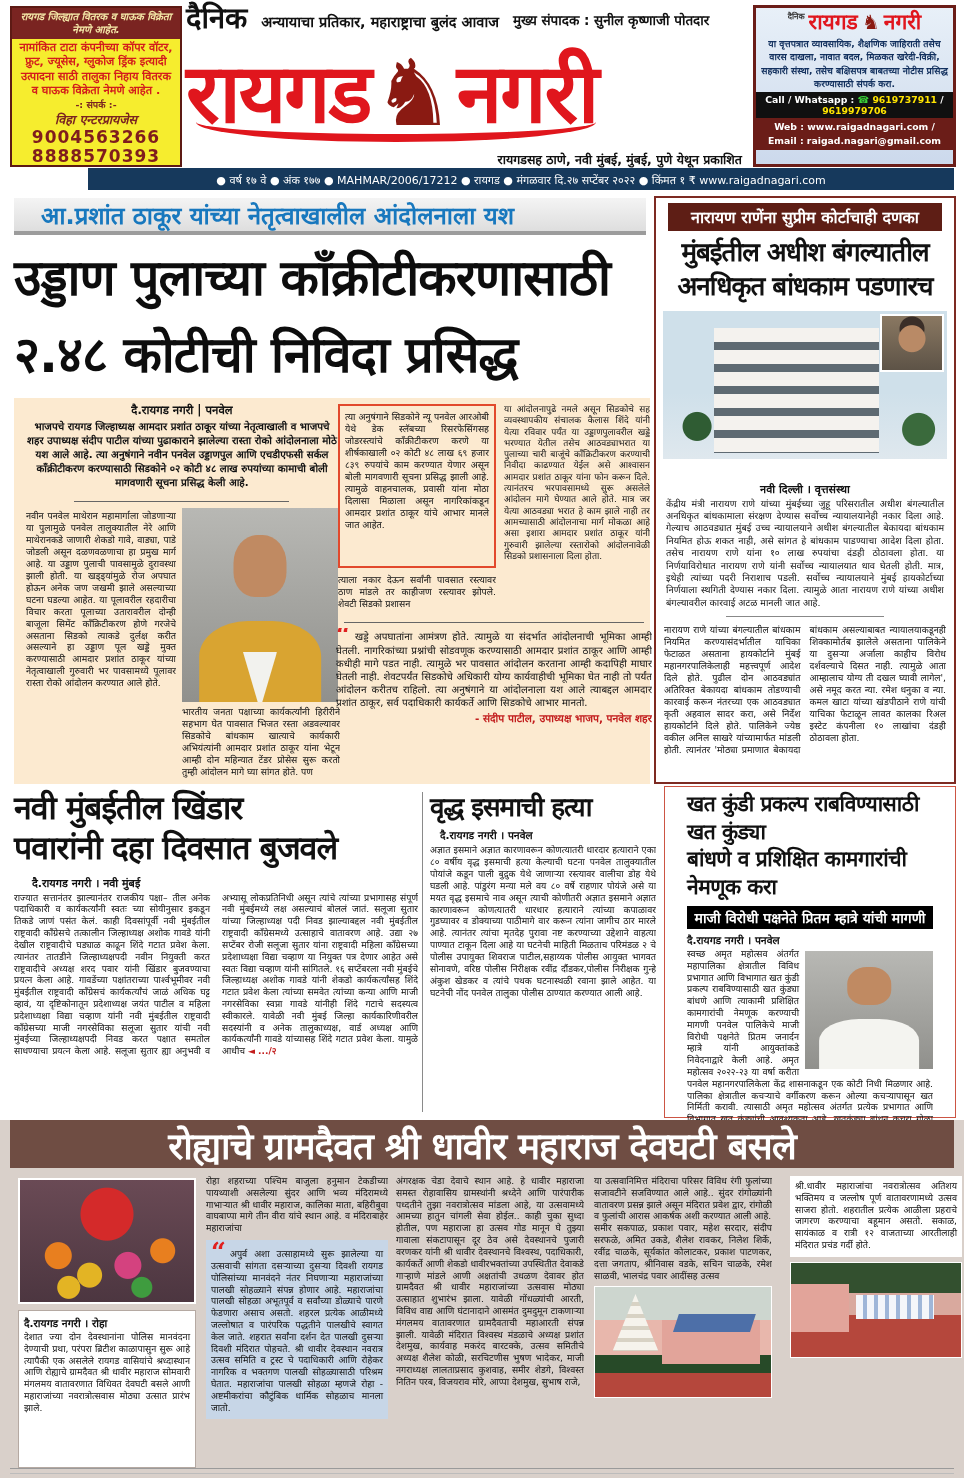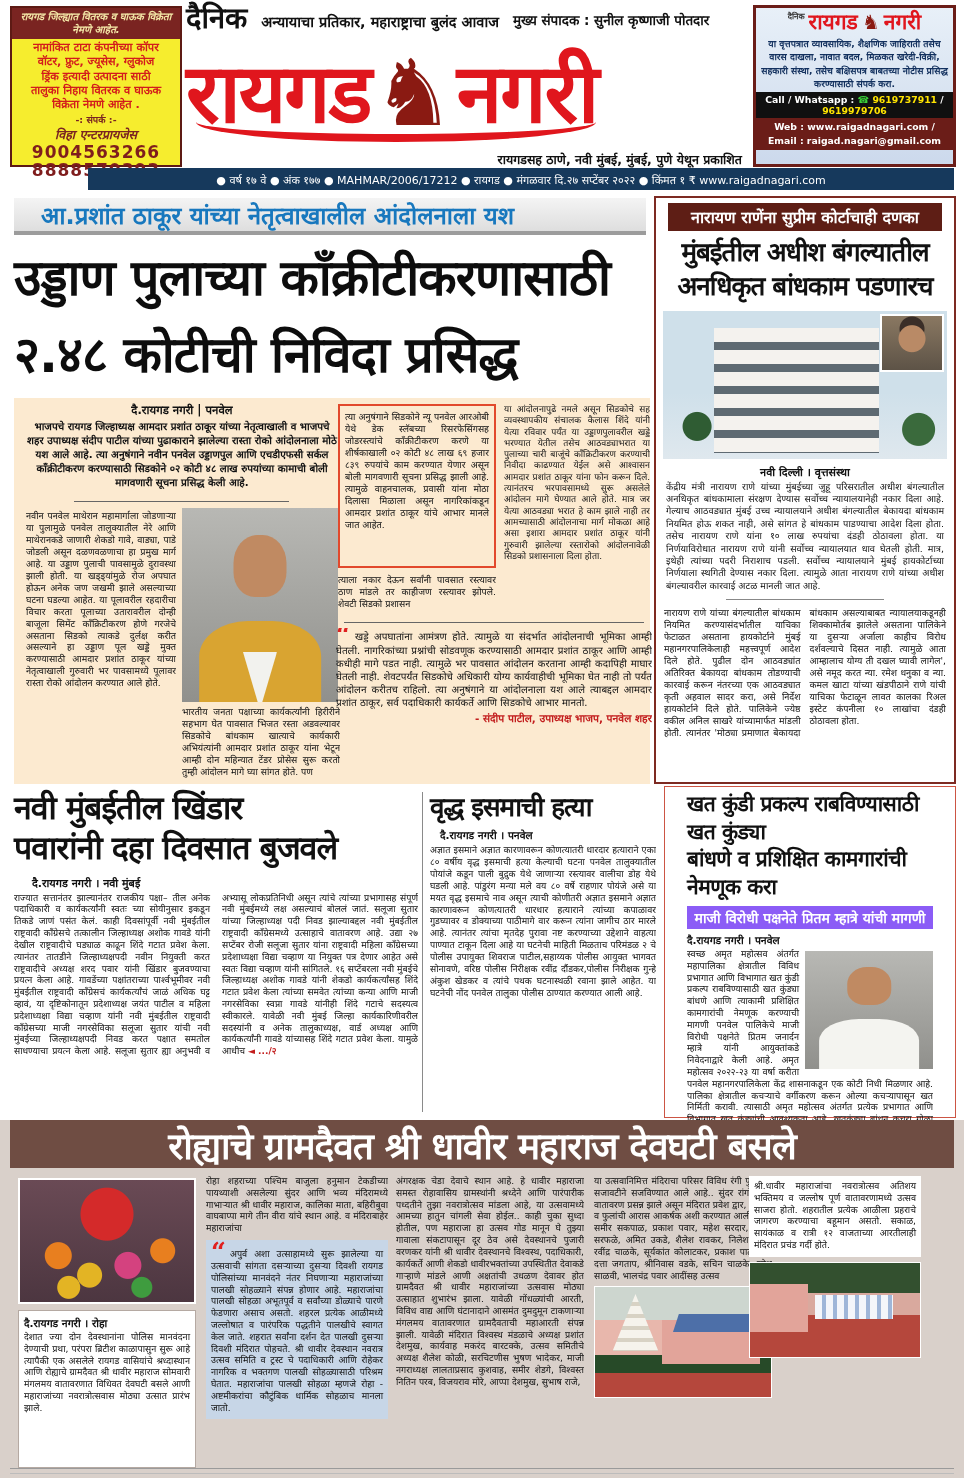--- a/index.html
+++ b/index.html
@@ -4,21 +4,21 @@
 <style>
   *{margin:0;padding:0;box-sizing:border-box}
   html,body{background:#f0f0f0}
   .page{position:relative;width:964px;height:1478px;background:#fff;overflow:hidden;
         font-family:"DejaVu Sans","Liberation Sans",sans-serif;color:#111}
   .jc{text-align:justify}
 
   
   .ad-left{position:absolute;left:10px;top:6px;width:172px;height:161px;border:2px solid #5d1a14;background:#f6ed2e}
   .ad-left .head{background:#7a2421;color:#f3e6a6;font-style:italic;font-weight:bold;font-size:10px;line-height:1.25;text-align:center;padding:3px 2px}
-  .ad-left .ad-body{color:#d31c1c;font-weight:bold;font-size:11.2px;line-height:1.28;text-align:center;padding:2px 18px 0}
+  .ad-left .ad-body{color:#d31c1c;font-weight:bold;font-size:11.2px;line-height:1.28;text-align:center;padding:2px 4px 0}
   .ad-left .contact{color:#7a2421;font-weight:bold;font-size:9.5px;text-align:center}
   .ad-left .company{color:#7a2421;font-weight:bold;font-style:italic;font-size:12.5px;text-align:center}
   .ad-left .phone{color:#7f1d1d;font-weight:bold;font-size:17px;line-height:1.1;text-align:center;letter-spacing:1px}
 
   .masthead{position:absolute;left:186px;top:4px;width:562px;height:162px}
   .m-row1{display:flex;align-items:flex-start;gap:14px;height:38px}
   .m-daily{font-size:29px;font-weight:bold;line-height:1}
   .m-tagline{font-size:14.5px;font-weight:bold;margin-top:7px;white-space:nowrap}
   .m-editor{font-size:13.5px;font-weight:bold;margin-top:7px;white-space:nowrap}
   .m-title{position:relative;display:flex;align-items:center;height:104px}
@@ -106,57 +106,57 @@
      linear-gradient(180deg,transparent 0 55%, #b5473c 55% 100%);position:relative;overflow:hidden;background-color:#d9a99e}
   .courtyard .bldg{position:absolute;left:0;top:22%;width:34%;height:52%;background:#e2a49a}
   .courtyard .tent{position:absolute;left:38%;top:34%;width:46%;height:26%;
      background:repeating-linear-gradient(90deg,#f4f6fa 0 7px,#9fb6d8 7px 11px)}
 
   
   .rane{position:absolute;left:654px;top:196px;width:302px;height:588px;border:2px solid #7d2a22;background:#fff}
   .r-kicker{margin:5px 12px 0;background:#5e1e15;color:#fff;font-size:16px;font-weight:bold;text-align:center;padding:3px 13px}
   .r-head{font-size:26px;font-weight:bold;text-align:center;line-height:1.3;margin-top:5px;letter-spacing:-1px}
   .r-photo{margin:7px auto 0;width:284px;height:148px}
-  .r-byline{text-align:center;font-weight:bold;font-size:11px;margin-top:5px}
+  .r-byline{text-align:center;font-weight:bold;font-size:11px;margin-top:22px}
   .r-lead{padding:2px 10px 0;font-size:9.4px;line-height:1.32;text-align:justify}
   .r-hr{margin:7px 70px;height:1px;background:#888}
   .r-cols{padding:0 8px;column-count:2;column-gap:9px;font-size:9.2px;line-height:1.3;text-align:justify;height:208px;overflow:hidden}
 
   
   .khindar{position:absolute;left:14px;top:788px;width:404px;height:330px}
   .k-head{font-size:32px;font-weight:bold;line-height:1.26;letter-spacing:-1px}
   .k-byline{font-weight:bold;font-size:11px;margin:6px 0 3px 18px}
   .k-cols{column-count:2;column-gap:12px;font-size:9.1px;line-height:1.3;text-align:justify;height:222px;overflow:hidden}
   .k-more{color:#c21d1d;font-weight:bold}
   .vdiv{position:absolute;top:792px;width:1px;height:320px;background:#8a8a8a}
   .hatya{position:absolute;left:430px;top:788px;width:226px;height:330px}
   .h-head{font-size:26px;font-weight:bold;letter-spacing:-1px}
   .h-byline{font-weight:bold;font-size:10.5px;margin:4px 0 3px 10px}
   .h-body{font-size:9.1px;line-height:1.31;text-align:justify;height:268px;overflow:hidden}
   .khat{position:absolute;left:664px;top:786px;width:292px;height:332px;border:1px solid #cc5544;padding:4px 22px}
   .kk-head{font-size:21px;font-weight:bold;line-height:1.32;letter-spacing:-0.5px}
-  .kk-strip{background:#8b5cf6;color:#fff;font-weight:bold;font-size:14px;text-align:center;padding:2px 0;margin-top:4px}
+  .kk-strip{background:#000000;color:#fff;font-weight:bold;font-size:14px;text-align:center;padding:2px 0;margin-top:4px}
   .kk-byline{font-weight:bold;font-size:10.5px;margin:4px 0 2px}
   .kk-body{font-size:9.1px;line-height:1.3;text-align:justify;height:218px;overflow:hidden}
   .kk-photo{float:right;width:128px;height:118px;margin:2px 0 4px 6px}
 
   
   .bottom{position:absolute;left:0;top:1120px;width:964px;height:358px;background:#d9d0ca}
   .b-band{position:absolute;left:10px;top:0;width:944px;height:48px;background:#6f4d43;color:#fff;
           display:flex;align-items:center;justify-content:center;font-size:37px;font-weight:bold;letter-spacing:-1px}
   .b-photo1{position:absolute;left:18px;top:58px;width:178px;height:126px;border:2px solid #fff}
   .b-box1{position:absolute;left:18px;top:190px;width:178px;height:158px;background:#fff;border:1px solid #b5a9a2;padding:5px;overflow:hidden}
   .b-box1 .byl{font-weight:bold;font-size:10.5px;margin-bottom:2px}
   .small{font-size:9.1px;line-height:1.3;text-align:justify}
   .b-col2{position:absolute;left:206px;top:56px;width:182px;height:292px;overflow:hidden}
   .b-qbox{background:#c7d6e7;padding:5px;margin-top:5px}
   .b-col3{position:absolute;left:396px;top:56px;width:188px;height:292px;overflow:hidden}
   .b-col4{position:absolute;left:594px;top:56px;width:178px;height:292px;overflow:hidden}
   .b-photo2{width:178px;height:112px;margin-top:4px;border:1px solid #fff}
-  .b-col5{position:absolute;left:749px;top:56px;width:172px;height:292px;overflow:hidden}
+  .b-col5{position:absolute;left:790px;top:56px;width:172px;height:292px;overflow:hidden}
   .b-box5{background:#fff;padding:5px;margin-bottom:5px}
   .b-photo3{width:172px;height:96px;margin-top:5px;border:1px solid #fff}
   .foot1{position:absolute;left:10px;bottom:9px;width:944px;border-top:1px solid #9a9a9a}
   .foot2{position:absolute;left:10px;bottom:4px;width:944px;border-top:1px solid #bcbcbc}
 </style>
 </head>
 <body>
 
 <div class="page">
 

